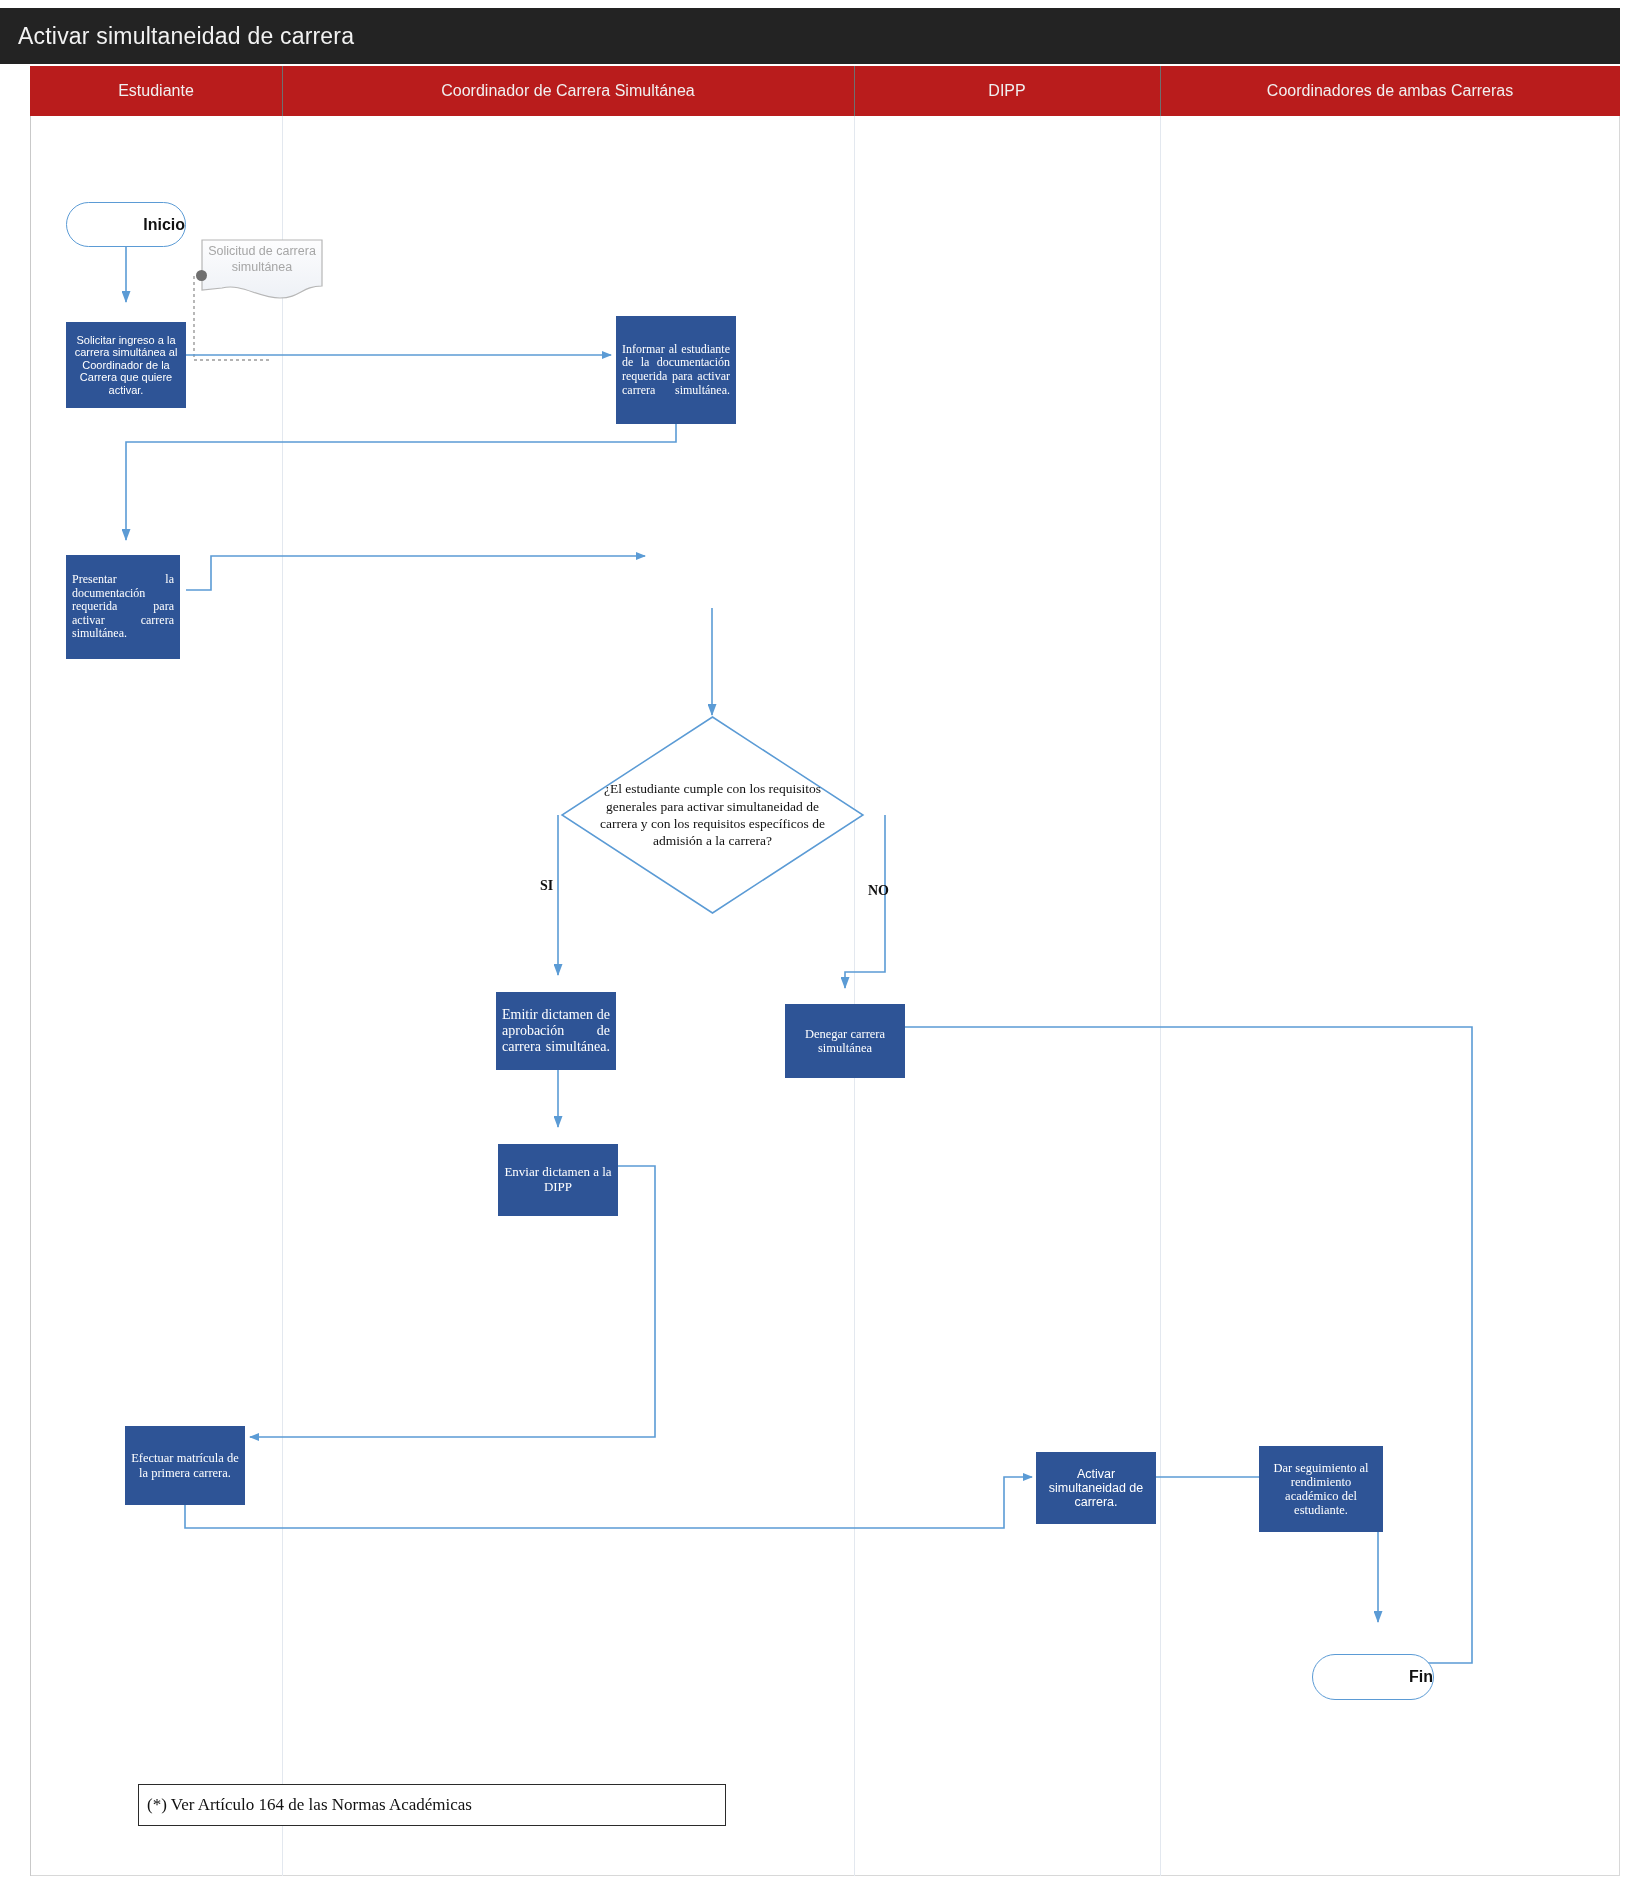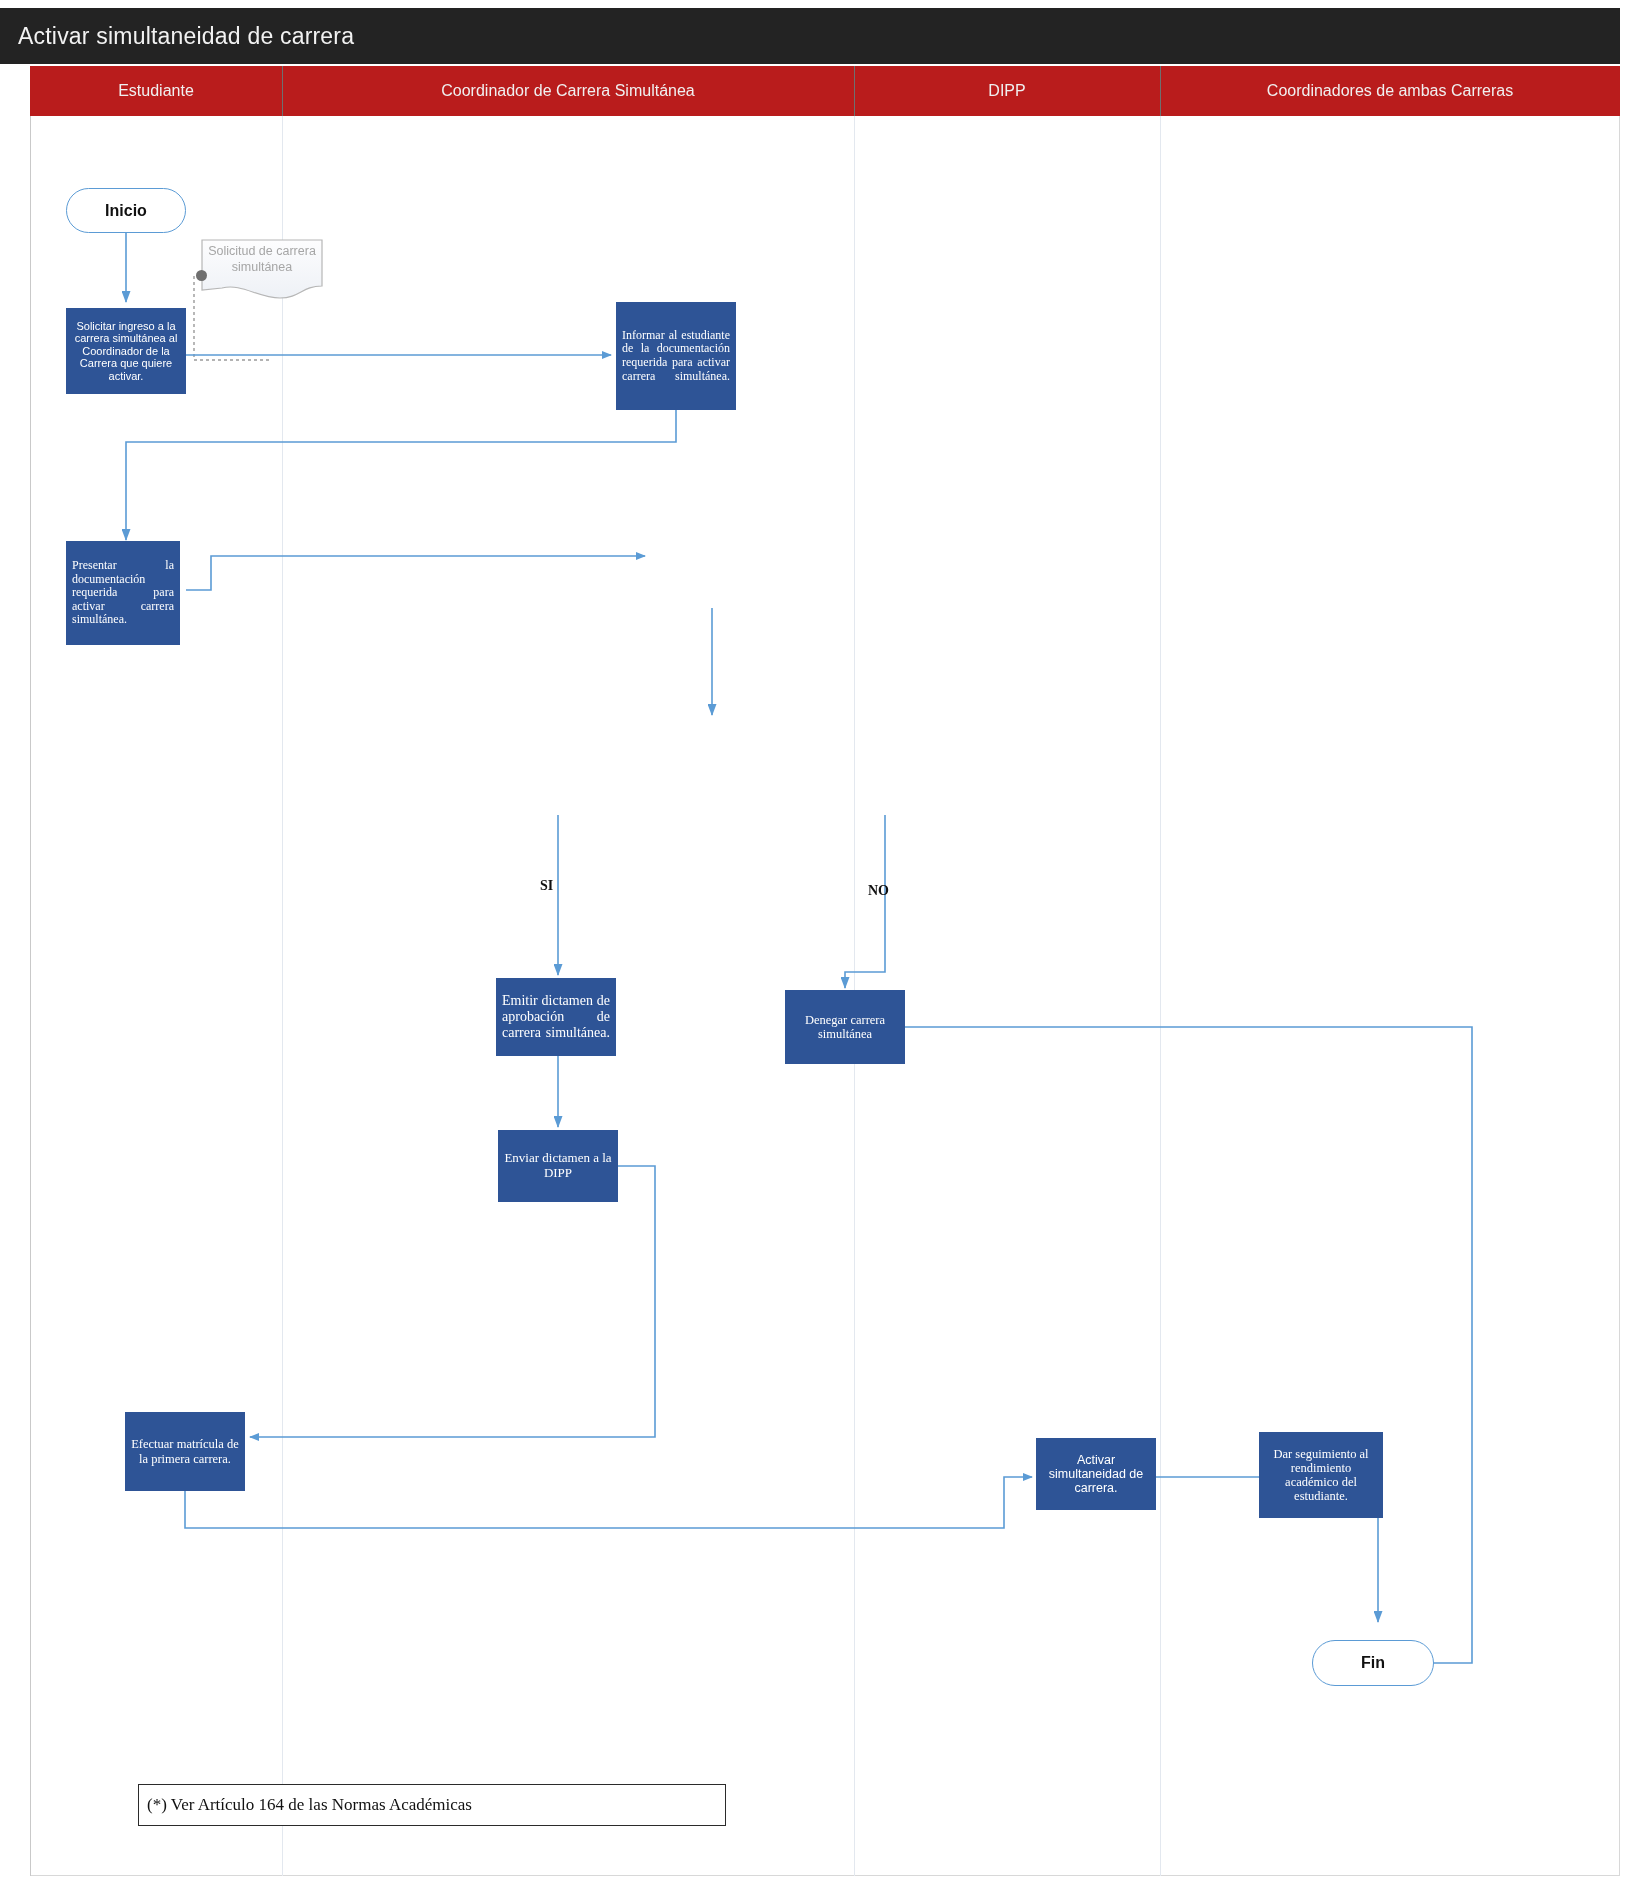--- a/index.html
+++ b/index.html
@@ -83,22 +83,23 @@
     width:1px; height:1760px;
     background:#c9c9c9;
   }
 
   
   .node{
     position:absolute;
     box-sizing:border-box;
     display:flex;
     align-items:center;
-    justify-content:center;
+    justify-content:flex-end;
     text-align:center;
+    margin-top:14px;
   }
 
   .terminator{
     background:#ffffff;
     border:1.3px solid #5b9bd5;
     border-radius:999px;
     color:#111111;
     font-weight:bold;
     font-size:16px;
     font-family:"Liberation Sans", sans-serif;
@@ -291,20 +292,26 @@
 
   <div class="node process serif just" style="left:616px; top:302px; width:120px; height:108px;">
     <span class="txt" style="font-size:12px;">Informar al estudiante de la documentación requerida para activar carrera simultánea.</span>
   </div>
 
   <div class="node process serif just" style="left:66px; top:541px; width:114px; height:104px;">
     <span class="txt" style="font-size:12px;">Presentar la documentación requerida para activar carrera simultánea.</span>
   </div>
 
 
+  <div class="decision" style="left:560px; top:715px; width:305px; height:200px;">
+    <svg width="305" height="200" viewBox="0 0 305 200">
+      <path d="M152.5,2 L303,100 L152.5,198 L2,100 Z" fill="#ffffff" stroke="#5b9bd5" stroke-width="1.5"></path>
+    </svg>
+    <div class="dtxt">¿El estudiante cumple con los requisitos generales para activar simultaneidad de carrera y con los requisitos específicos de admisión a la carrera?</div>
+  </div>
 
   <div class="branch-label" style="left:540px; top:878px;">
     <span>SI</span>
   </div>
   <div class="branch-label" style="left:868px; top:883px;">
     <span>NO</span>
   </div>
 
   <div class="node process serif just" style="left:496px; top:978px; width:120px; height:78px;">
     <span class="txt" style="font-size:14px;">Emitir dictamen de aprobación de carrera simultánea.</span>

